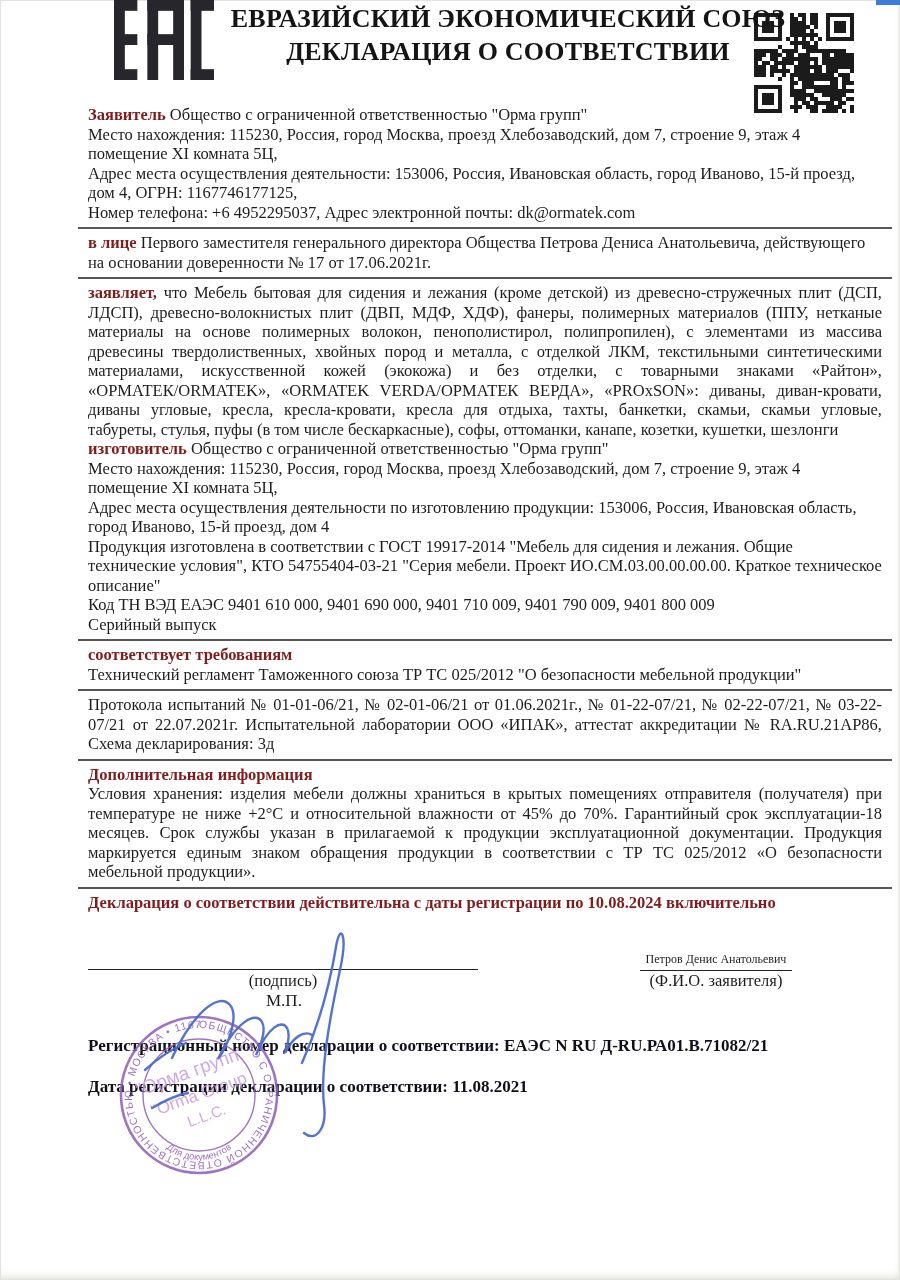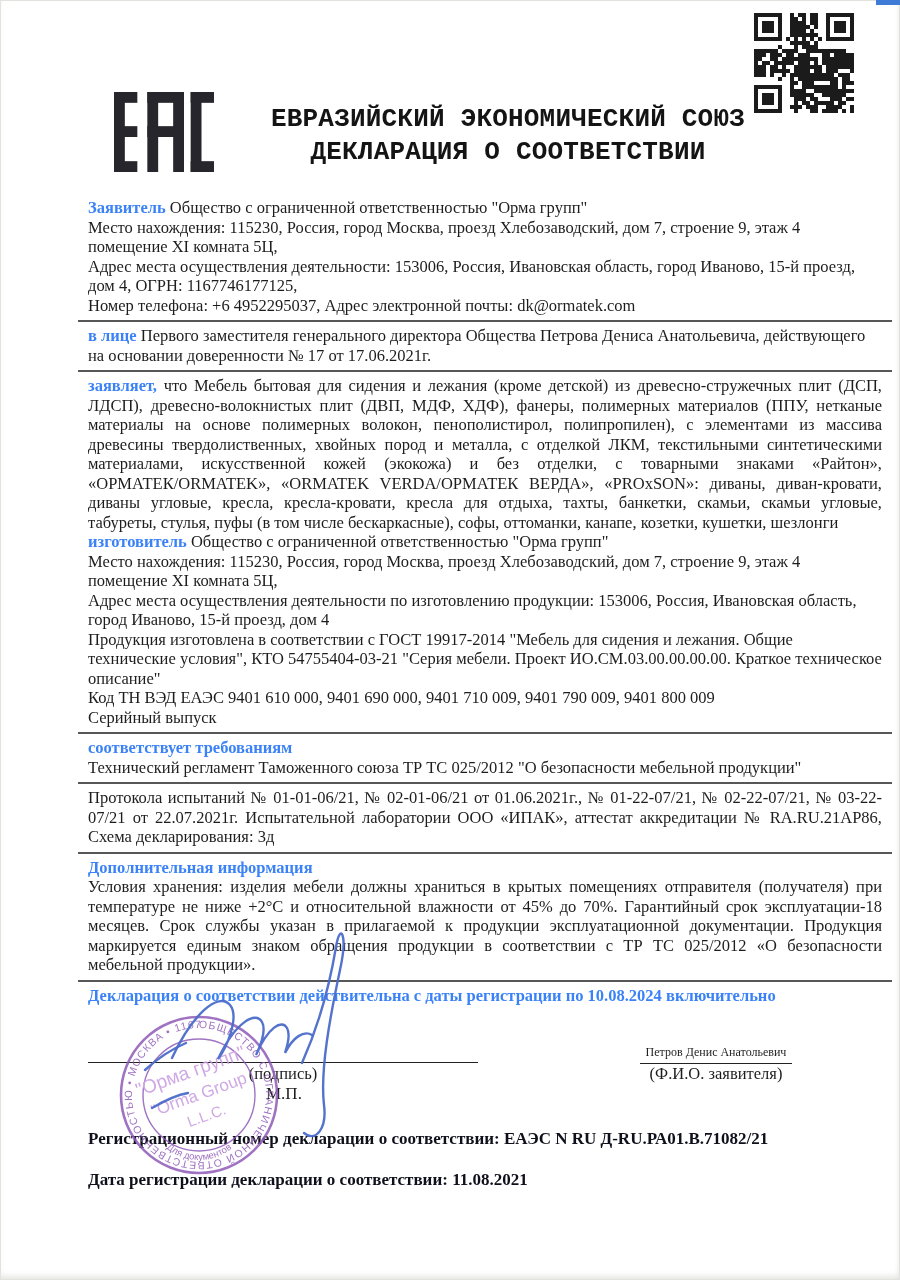--- a/index.html
+++ b/index.html
@@ -3,31 +3,31 @@
 <meta charset="utf-8">
 <style>
   html,body{margin:0;padding:0;background:#f2f2f0;}
   #page{
     position:relative; width:900px; height:1280px; background:#ffffff;
     font-family:"Liberation Serif","DejaVu Serif",serif; color:#1d1d1d;
     overflow:hidden; margin:0 auto;
     box-shadow: inset 0 0 0 1px #e2e2de, inset 0 -6px 8px -4px #d9d9d4, inset -4px 0 6px -4px #e6e6e2;
   }
   .content{position:absolute; left:88px; right:18px; top:0;}
-  .header{display:flex; align-items:center; margin-top:92px;font-family:Liberation Mono, monospace;}
+  .header{display:flex; align-items:flex-start; }
   .logo-box{margin-left:26px; flex:0 0 auto;}
   .titles{width:560px; margin-left:14px; text-align:center; font-weight:bold; color:#141414;
           font-size:26px; line-height:33px; letter-spacing:0.2px; margin-top:2px;}
   .qr{position:absolute; left:753px; top:13px; width:102px; height:100px;}
   .corner-mark{position:absolute; top:0; right:0; width:24px; height:5px; background:#3e7bd6;}
   .body-text{font-size:16.5px; line-height:19.5px;}
   .block{margin:0;}
   .applicant{margin-top:21px;}
   .jst{text-align:justify;}
-  b{color:#3b82f6;}
+  b{color:#7f1d1d;}
   .rule{height:2px; background:#3a3a3a; opacity:.85; margin:5px -10px 4px -10px;}
   .sig-area{display:flex; margin-top:27px; align-items:flex-end;}
   .sig-left{width:390px;}
   .sig-line{height:30px; border-bottom:1.6px solid #222;}
   .sig-caption{text-align:center; font-size:16.5px; padding-top:1px;}
   .sig-right{width:300px; margin-left:88px; text-align:center;}
   .sig-name{display:inline-block; border-bottom:1.4px solid #222; padding:0 6px 1px 6px; font-size:12px;}
   .sig-name-caption{font-size:16.5px; padding-top:0;}
   .seal-mark{margin-left:178px; font-size:17px;}
   .reg-line{font-weight:bold; font-size:17px; margin-top:26px; color:#10101c;}

